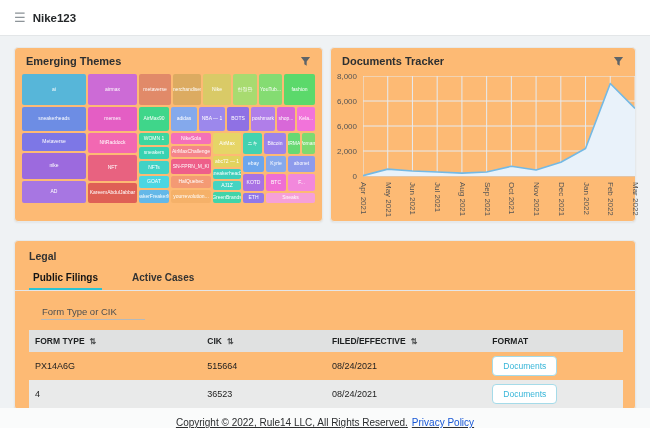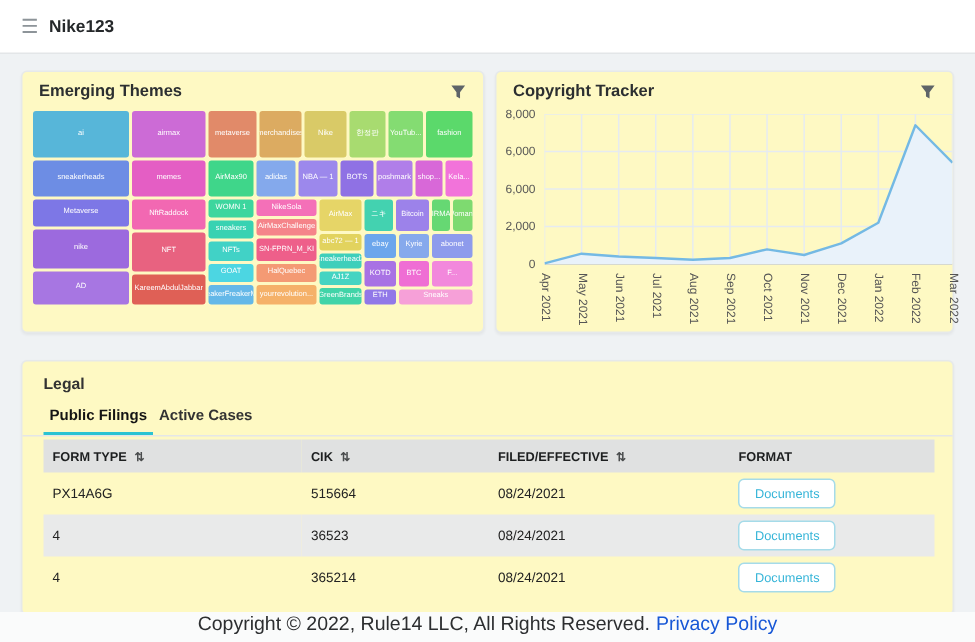--- a/index.html
+++ b/index.html
@@ -19,21 +19,21 @@
     padding:0 14px;
   }
   .brand-wrap { display:flex; align-items:center; gap:7px; }
   .hamburger { color:#8d9499; font-size:13px; line-height:1; cursor:pointer; }
   .brand { font-size:11.5px; font-weight:bold; color:#25282a;text-align:right; }
   .user-wrap { display:flex; align-items:center; gap:5px; cursor:pointer; }
   .user-email { font-size:10px; color:#333; }
   .chev { font-size:9px; color:#555; margin-left:3px; }
   
   .card {
-    position:absolute; background:#fef9c3; border:1px solid #e6e9ea;
+    position:absolute; background:#fdba74; border:1px solid #e6e9ea;
     border-radius:4px; box-shadow:0 1px 2px rgba(0,0,0,.05);
   }
   .card-head {
     display:flex; align-items:center; justify-content:space-between;
     padding:7px 11px 5px 11px;
   }
   .card-title { font-size:11px; font-weight:bold; color:#2c2f31; }
   .funnel { width:11px; height:11px; cursor:pointer; }
   #card-themes { left:14px; top:47px; width:309px; height:175px; }
   #card-sentiment { left:330px; top:47px; width:306px; height:175px; }
@@ -50,21 +50,21 @@
   .ylabels { position:absolute; left:0; top:4px; width:29px; height:100px; }
   .ylabel { position:absolute; right:3px; font-size:8px; color:#555; transform:translateY(-50%); }
   .xlabels { position:absolute; left:32px; top:110px; width:272px; height:40px; }
   .xlabel {
     position:absolute; top:0; font-size:8px; color:#555;
     writing-mode:vertical-rl; height:40px; letter-spacing:0; white-space:nowrap;
   }
   
   #card-legal { left:14px; top:240px; width:622px; height:170px; }
   .legal-title { font-size:10.5px; font-weight:bold; color:#333; padding:9px 14px 7px 14px; }
-  .tabs { display:flex; border-bottom:1px solid #e4e6e8; padding:0 14px; }
+  .tabs { display:flex; border-bottom:1px solid #e4e6e8; padding:0 14px; gap:26px; }
   .tab { font-size:10px; font-weight:bold; color:#333; padding:3px 4px 5px 4px; cursor:pointer; }
   .tab.active { color:#141414; border-bottom:2px solid #2bc3d2; }
   .filter-row { padding:10px 14px 8px 26px; }
   .cik-input {
     border:none; border-bottom:1px solid #b5b9bb; width:104px;
     font-size:9.5px; padding:2px 1px; background:transparent; outline:none;
     font-family:"Liberation Sans",sans-serif; color:#222;
   }
   .cik-input::placeholder { color:#4d4f50; opacity:1; }
   table.filings { width:594px; margin:2px 14px 0 14px; border-collapse:collapse; font-size:9px; }
@@ -76,22 +76,22 @@
   table.filings tr.alt td { background:#e9eaea; }
   .sort-ic { font-size:8px; color:#4a4c4d; margin-left:5px; cursor:pointer; }
   .doc-btn {
     background:#fff; border:1px solid #a5dbe9; color:#36b5d8;
     font-size:8.5px; border-radius:4px; padding:4px 10px; cursor:pointer;
     font-family:"Liberation Sans",sans-serif;
   }
   
   .footer {
     position:absolute; left:0; bottom:0; width:650px; height:20px;
-    display:flex; align-items:flex-start; justify-content:center; gap:4px;
-    font-size:13px; color:#2c2e30; background:#fafbfb;
+    display:flex; align-items:flex-end; justify-content:center; gap:4px;
+    font-size:10px; color:#2c2e30; background:#fafbfb;text-decoration:underline;
   }
   .privacy { color:#1757d6; cursor:pointer; text-decoration:none; }
 </style>
 </head>
 <body>
 
 <div class="topbar">
   <div class="brand-wrap">
     <span class="hamburger">☰</span>
     <span class="brand">Nike123</span>
@@ -154,21 +154,21 @@
       <div class="tile" style="left: 244px; top: 82px; width: 20px; height: 16px; background: rgb(134, 169, 236);">Kyrie</div>
       <div class="tile" style="left: 244px; top: 100px; width: 20px; height: 17px; background: rgb(239, 110, 212);">BTC</div>
       <div class="tile" style="left: 266px; top: 82px; width: 27px; height: 16px; background: rgb(142, 155, 236);">abonet</div>
       <div class="tile" style="left: 266px; top: 100px; width: 27px; height: 17px; background: rgb(242, 136, 220);">F...</div>
       <div class="tile" style="left: 244px; top: 119px; width: 49px; height: 10px; background: rgb(246, 160, 216);">Sneaks</div>
     </div>
 </div>
 
 <div class="card" id="card-sentiment">
   <div class="card-head">
-    <span class="card-title">Copyright Tracker</span>
+    <span class="card-title">Documents Tracker</span>
     <svg class="funnel" viewBox="0 0 12 12">
       <path d="M1 1 H11 L7.3 6 V10.5 L4.7 9 V6 Z" fill="#5e6468"></path>
     </svg>
   </div>
   <div class="chart-wrap">
     <div class="ylabels">
         <div class="ylabel" style="top: 100px;">0</div>
         <div class="ylabel" style="top: 75px;">2,000</div>
         <div class="ylabel" style="top: 50px;">6,000</div>
         <div class="ylabel" style="top: 25px;">6,000</div>
@@ -211,20 +211,23 @@
       </div>
   </div>
 </div>
 
 <div class="card" id="card-legal">
   <div class="legal-title">Legal</div>
   <div class="tabs">
     <div class="tab active">Public Filings</div>
     <div class="tab">Active Cases</div>
   </div>
+  <div class="filter-row">
+    <input class="cik-input" type="text" placeholder="Form Type or CIK" style="">
+  </div>
   <table class="filings">
     <thead>
         <tr>
           <th style="width: 29%;">FORM TYPE<span class="sort-ic">⇅</span></th>
           <th style="width: 21%;">CIK<span class="sort-ic">⇅</span></th>
           <th style="width: 27%;">FILED/EFFECTIVE<span class="sort-ic">⇅</span></th>
           <th style="width: 23%;">FORMAT</th>
         </tr>
       </thead>
     <tbody>

